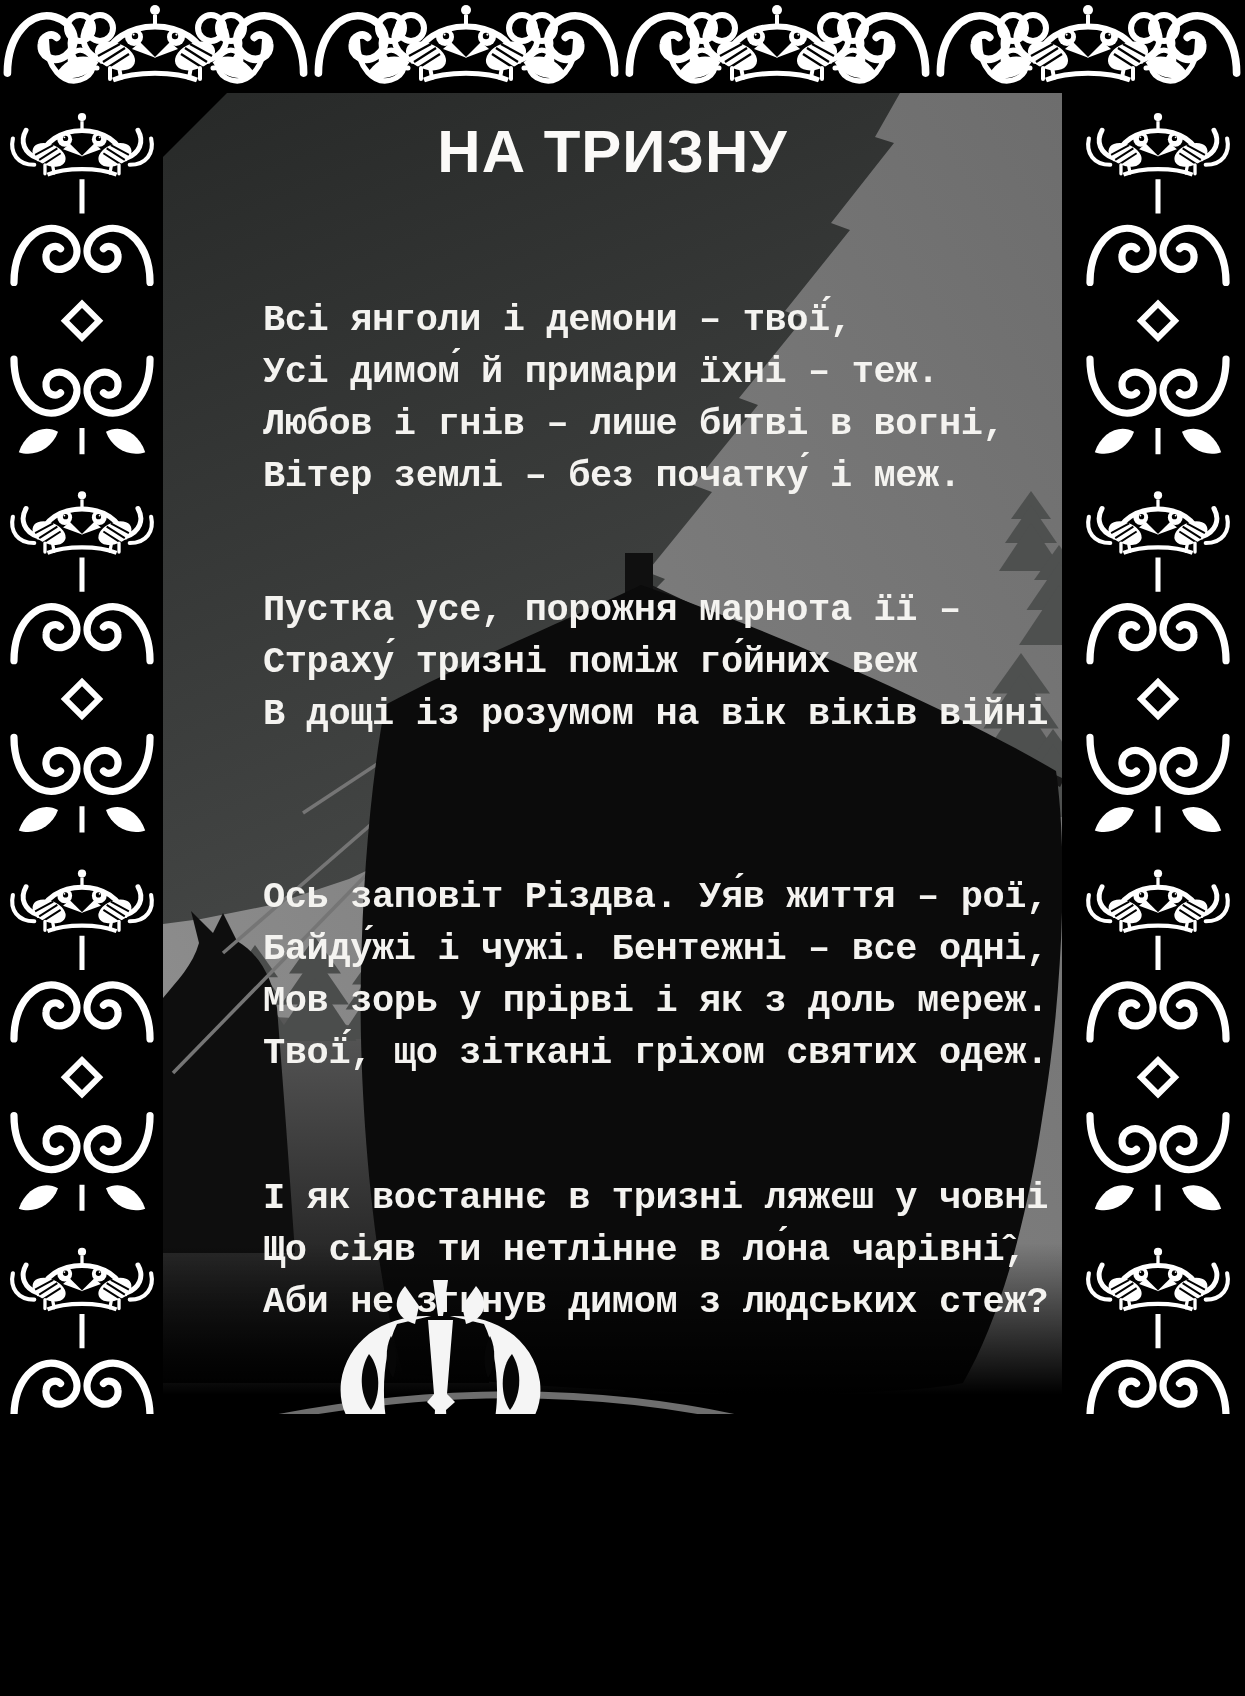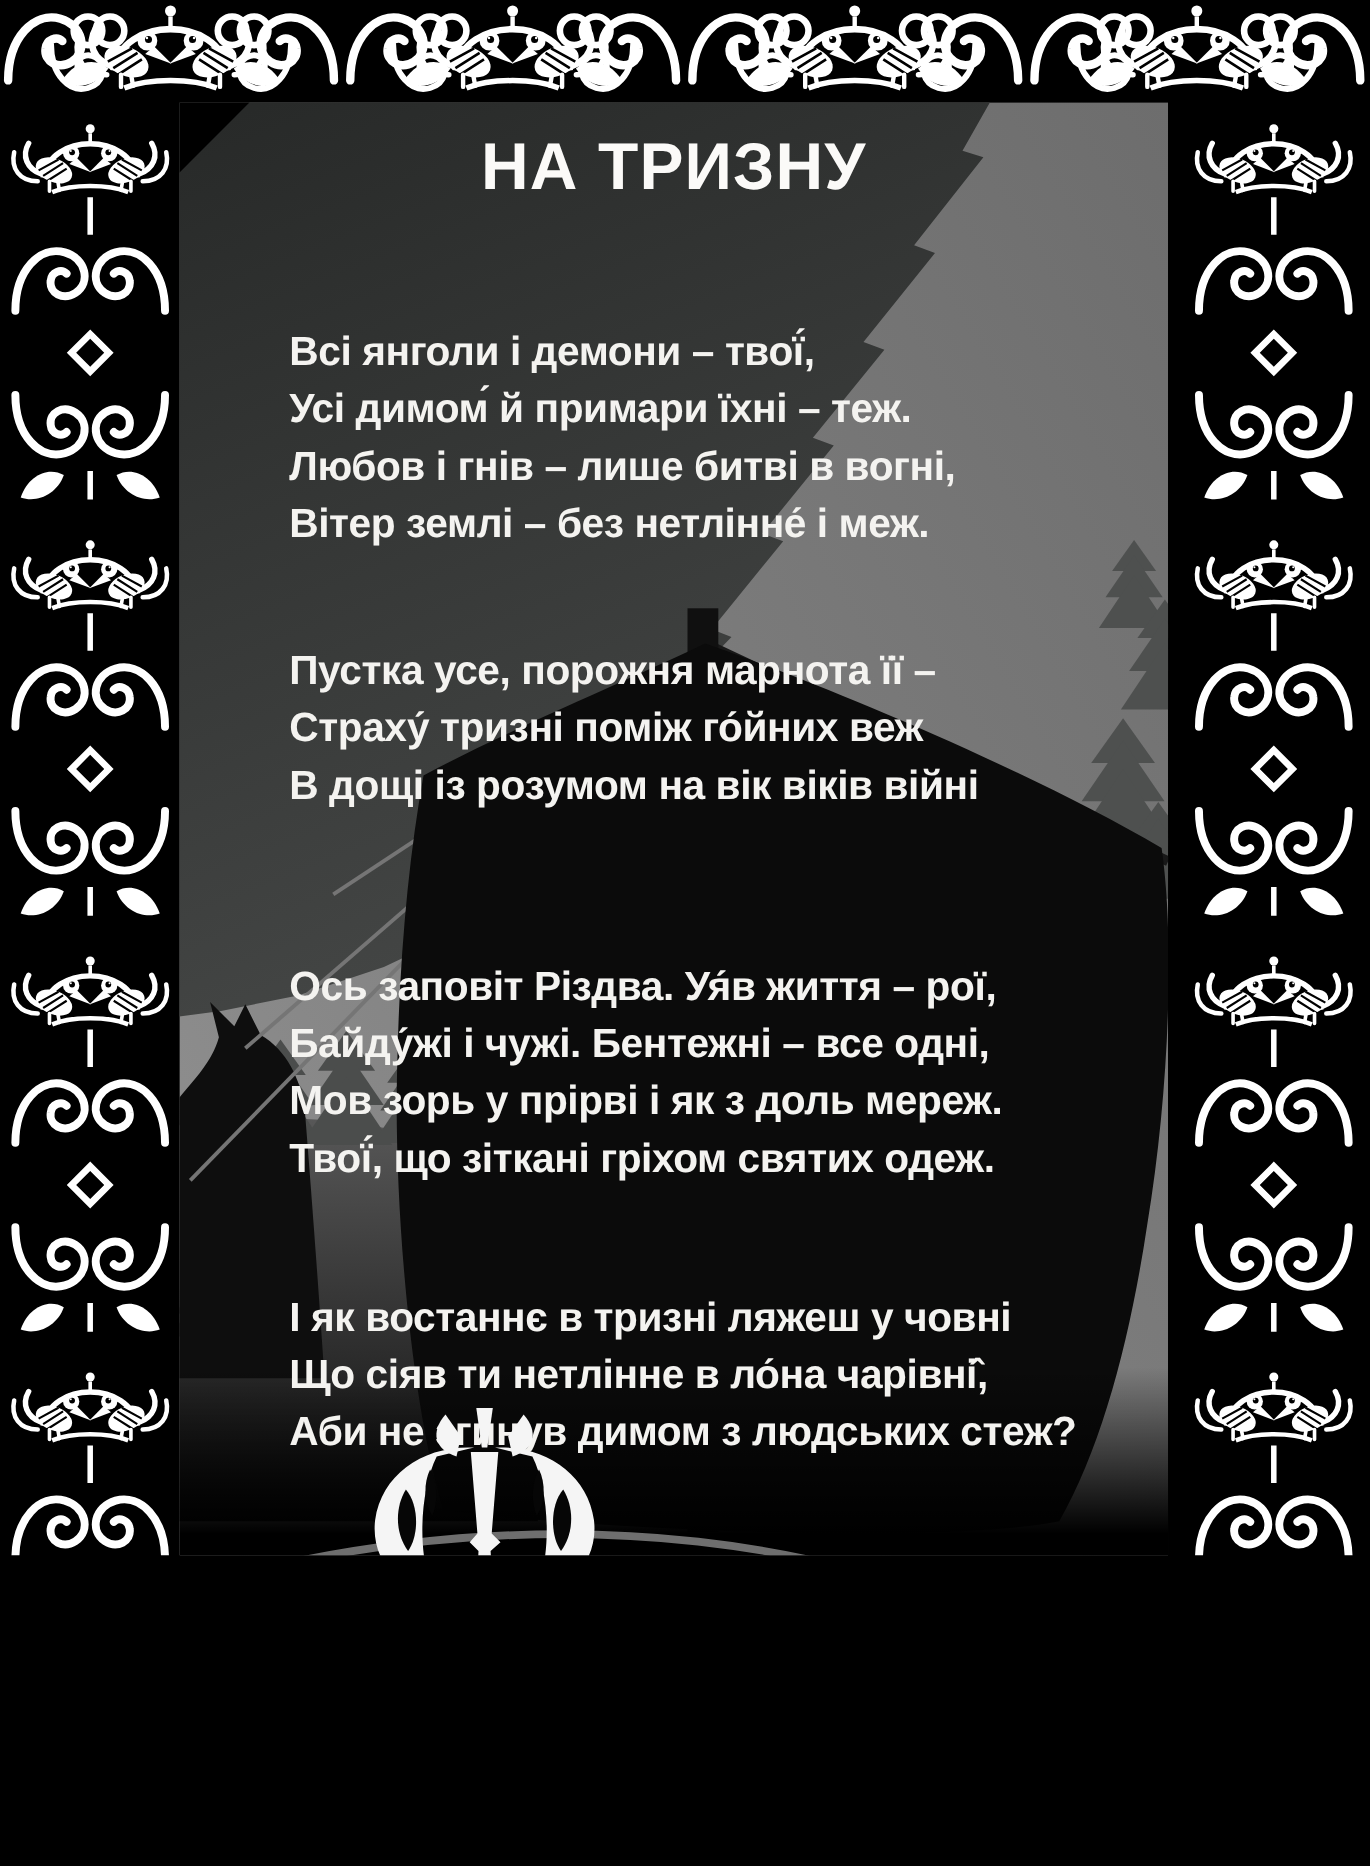--- a/index.html
+++ b/index.html
@@ -13,21 +13,21 @@
   .panel{
     position:absolute;left:163px;top:93px;width:899px;height:1505px;
     overflow:hidden;
   }
   .scene{position:absolute;left:0;top:0;width:899px;height:1505px;}
   .title{
     position:absolute;left:0;top:26px;width:899px;
     text-align:center;color:#fbfaf8;font-size:60px;font-weight:700;
     letter-spacing:1px;line-height:66px;white-space:nowrap;
   }
-  .stanza{position:absolute;left:100px;}
+  .stanza{position:absolute;left:100px;font-family:Liberation Mono, monospace;}
   .stanza .line{
     height:52px;line-height:52px;white-space:nowrap;
     color:#f4f3f0;font-size:37px;font-weight:700;letter-spacing:-0.4px;
   }
   .stanza1{top:201px;} .stanza2{top:491px;} .stanza3{top:778px;} .stanza4{top:1079px;}
   .signature{
     position:absolute;right:20px;top:1364px;
     color:#22c55e;font-size:42px;font-style:italic;font-weight:400;
     letter-spacing:1px;white-space:nowrap;
   }
@@ -208,21 +208,21 @@
 
       <polygon points="0,0 64,0 0,64" fill="#000"></polygon>
     </svg>
 
     <div class="title">НА ТРИЗНУ</div>
 
     <div class="stanza stanza1">
       <div class="line">Всі янголи і демони – твої́,</div>
       <div class="line">Усі димом́ й примари їхні – теж.</div>
       <div class="line">Любов і гнів – лише битві в вогні,</div>
-      <div class="line">Вітер землі – без нетлінне́ і меж.</div>
+      <div class="line">Вітер землі – без початку́ і меж.</div>
     </div>
 
     <div class="stanza stanza2">
       <div class="line">Пустка усе, порожня марнота її –</div>
       <div class="line">Страху́ тризні поміж го́йних веж</div>
       <div class="line">В дощі із розумом на вік віків війні</div>
     </div>
 
     <div class="stanza stanza3">
       <div class="line">Ось заповіт Різдва. Уя́в життя – рої,</div>

